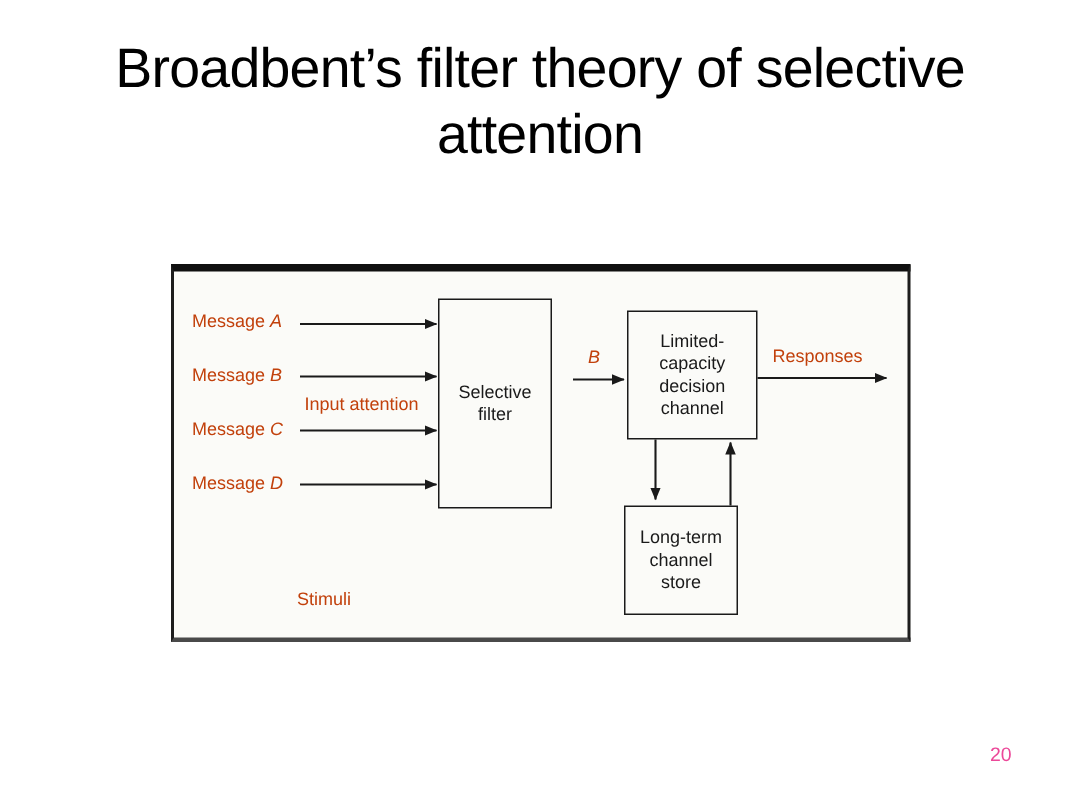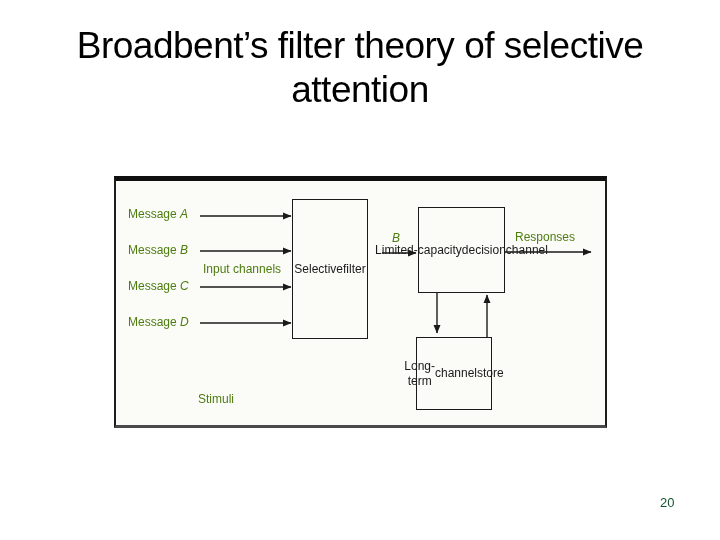--- a/index.html
+++ b/index.html
@@ -46,57 +46,57 @@
     position: absolute;
     left: 0; top: 0;
     width: 489px;
     height: 244px;
   }
 
   .lbl {
     position: absolute;
     font-size: 12px;
     line-height: 13px;
-    color: #4d7c0f;
+    color: #c2410c;
     white-space: nowrap;
   }
   .it { font-style: italic; }
 
   .msg-a { left: 12px; top: 27px; }
   .msg-b { left: 12px; top: 63px; }
   .msg-c { left: 12px; top: 99px; text-align: center; }
   .msg-d { left: 12px; top: 135px; }
   .input-channels { left: 87px; top: 82px; }
   .b-label { left: 276px; top: 51px; font-style: italic; }
   .responses { left: 399px; top: 50px; }
   .stimuli { left: 82px; top: 212px; }
 
   .dbox {
     position: absolute;
     border: 1.5px solid #1a1a1a;
     background: transparent;
     display: flex;
-    flex-direction: row;
+    flex-direction: column;
     align-items: center;
     justify-content: center;
     text-align: center;
     font-size: 12px;
     line-height: 15px;
     color: #1a1a1a;
   }
   .filter-box   { left: 176px; top: 18px;  width: 76px; height: 140px; }
   .decision-box { left: 302px; top: 26px;  width: 87px; height: 86px; }
   .memory-box   { left: 300px; top: 156px; width: 76px; height: 73px; }
 
   .page-number {
     position: absolute;
     left: 660px;
     top: 495px;
     font-size: 13px;
-    color: #14532d;
+    color: #ec4899;
   }
 </style>
 </head>
 <body>
 
 <div class="slide">
 
   <h1 class="title"><span>Broadbent’s filter theory of selective</span><br><span>attention</span></h1>
 
   <div class="figure">
@@ -118,21 +118,21 @@
     </svg>
 
     <div class="lbl msg-a"><span>Message</span> <span class="it">A</span></div>
 
     <div class="lbl msg-b"><span>Message</span> <span class="it">B</span></div>
 
     <div class="lbl msg-c"><span>Message</span> <span class="it">C</span></div>
 
     <div class="lbl msg-d"><span>Message</span> <span class="it">D</span></div>
 
-    <div class="lbl input-channels">Input channels</div>
+    <div class="lbl input-channels">Input attention</div>
 
     <div class="dbox filter-box">
       <div>Selective</div>
       <div>filter</div>
     </div>
 
     <div class="lbl b-label">B</div>
 
     <div class="dbox decision-box">
       <div>Limited-</div>

